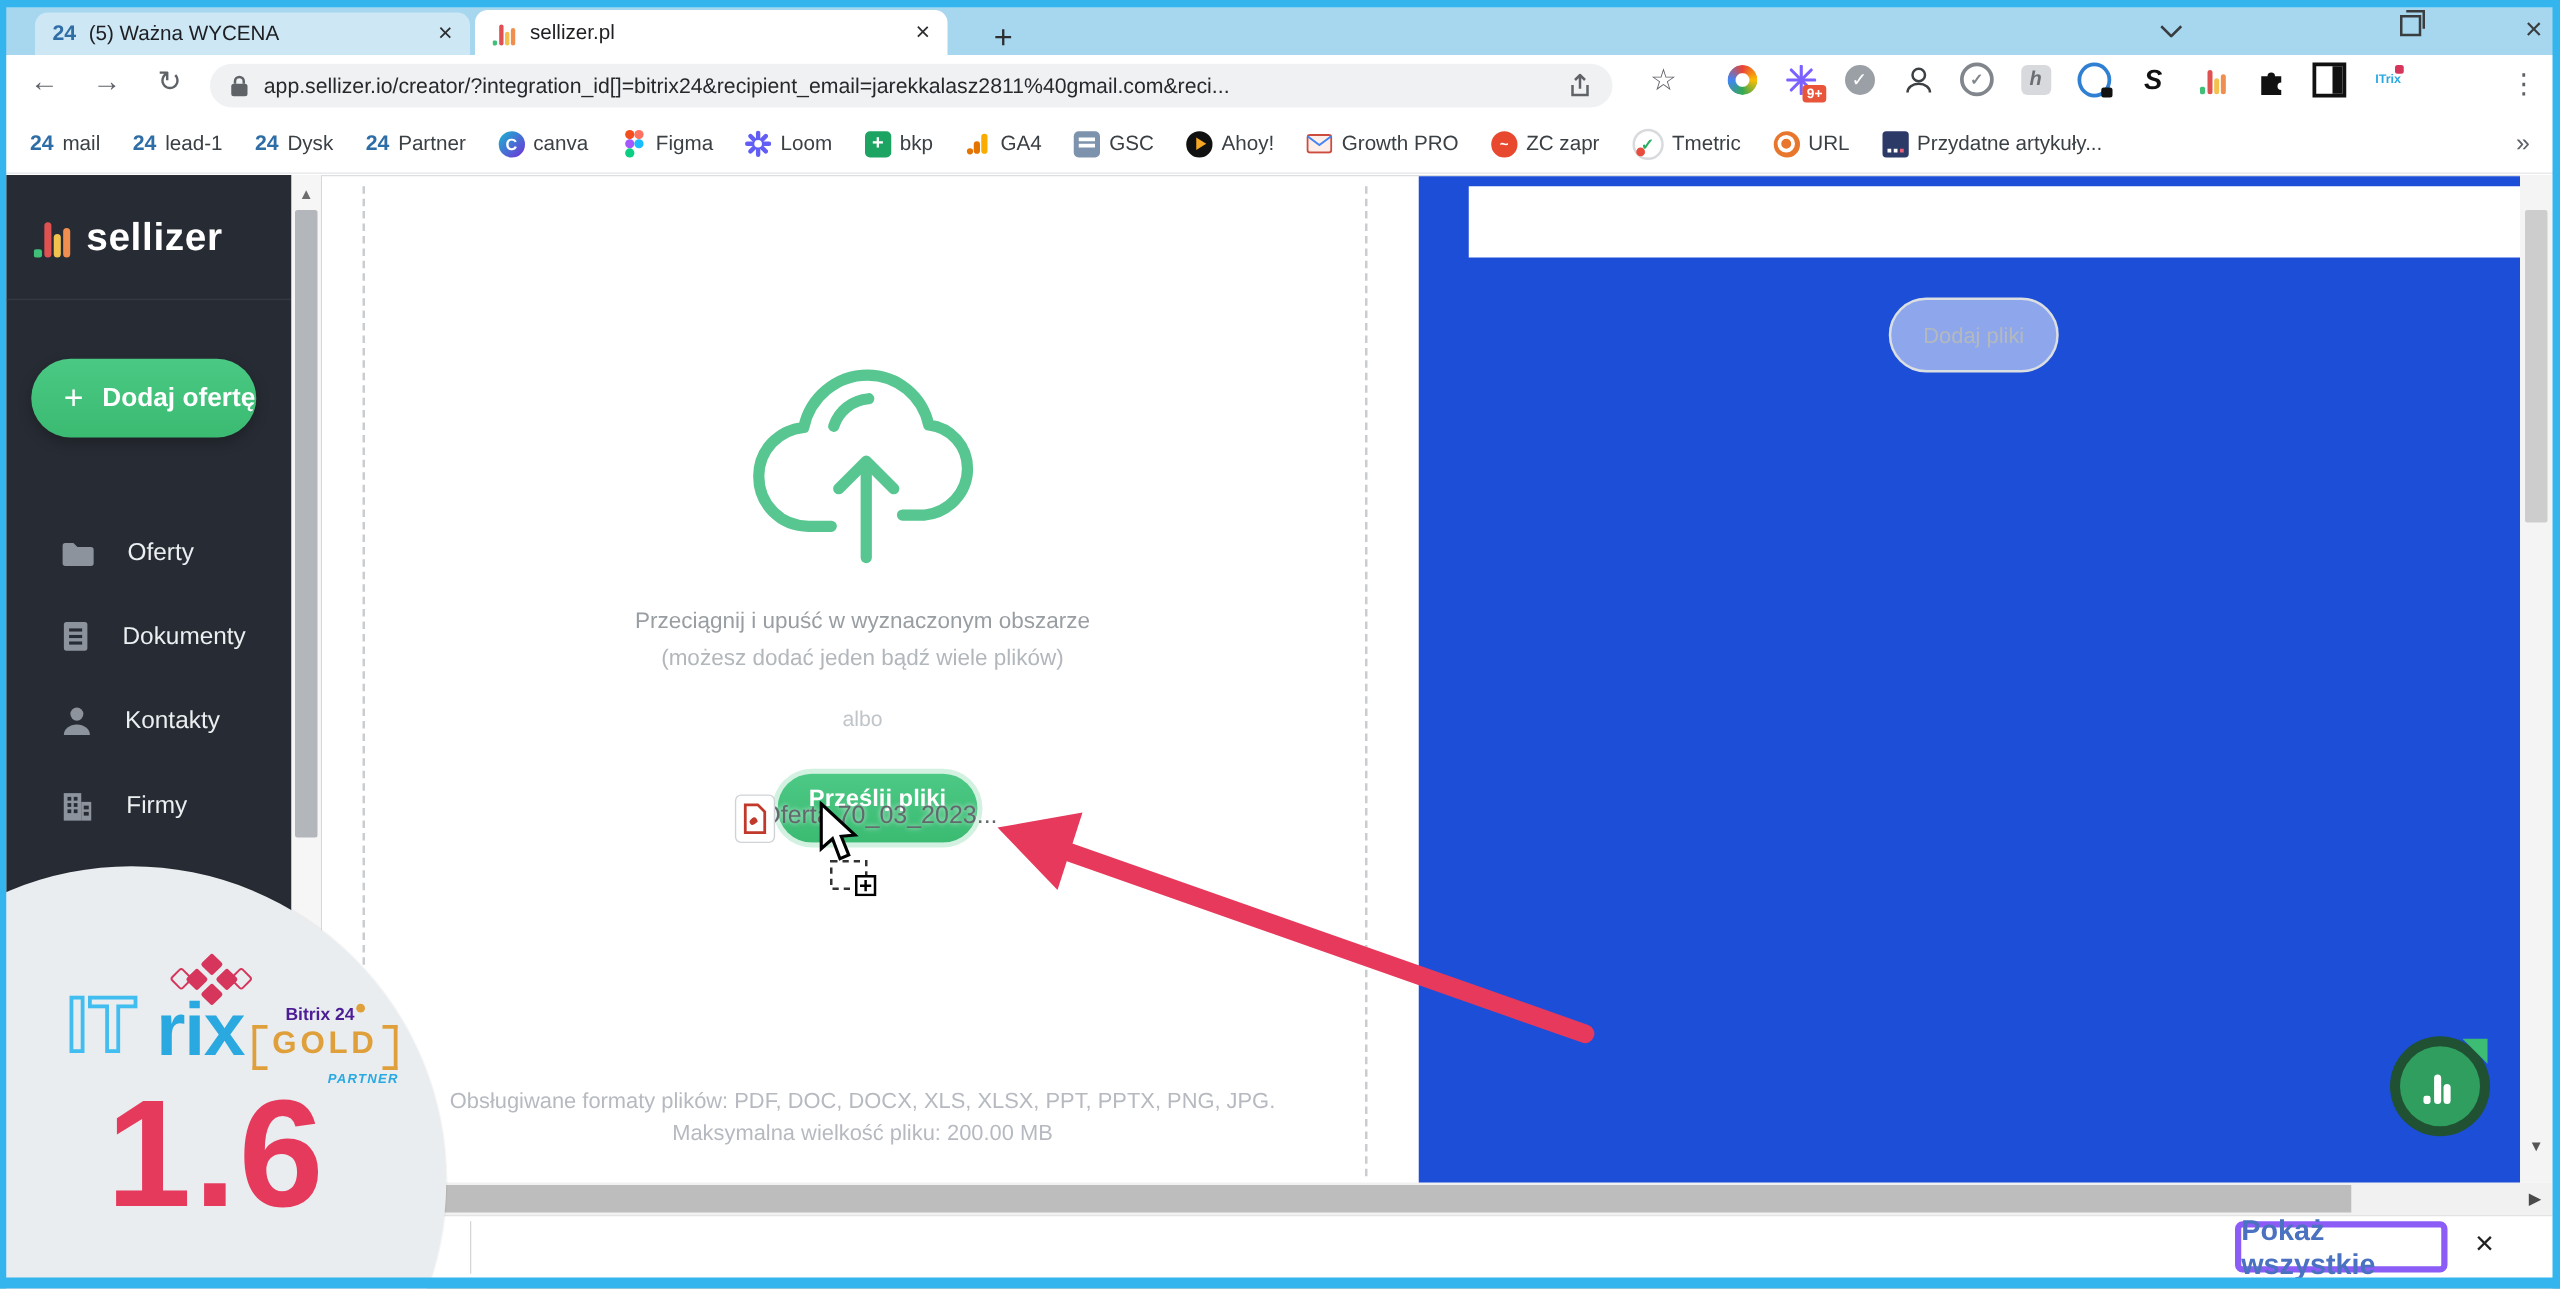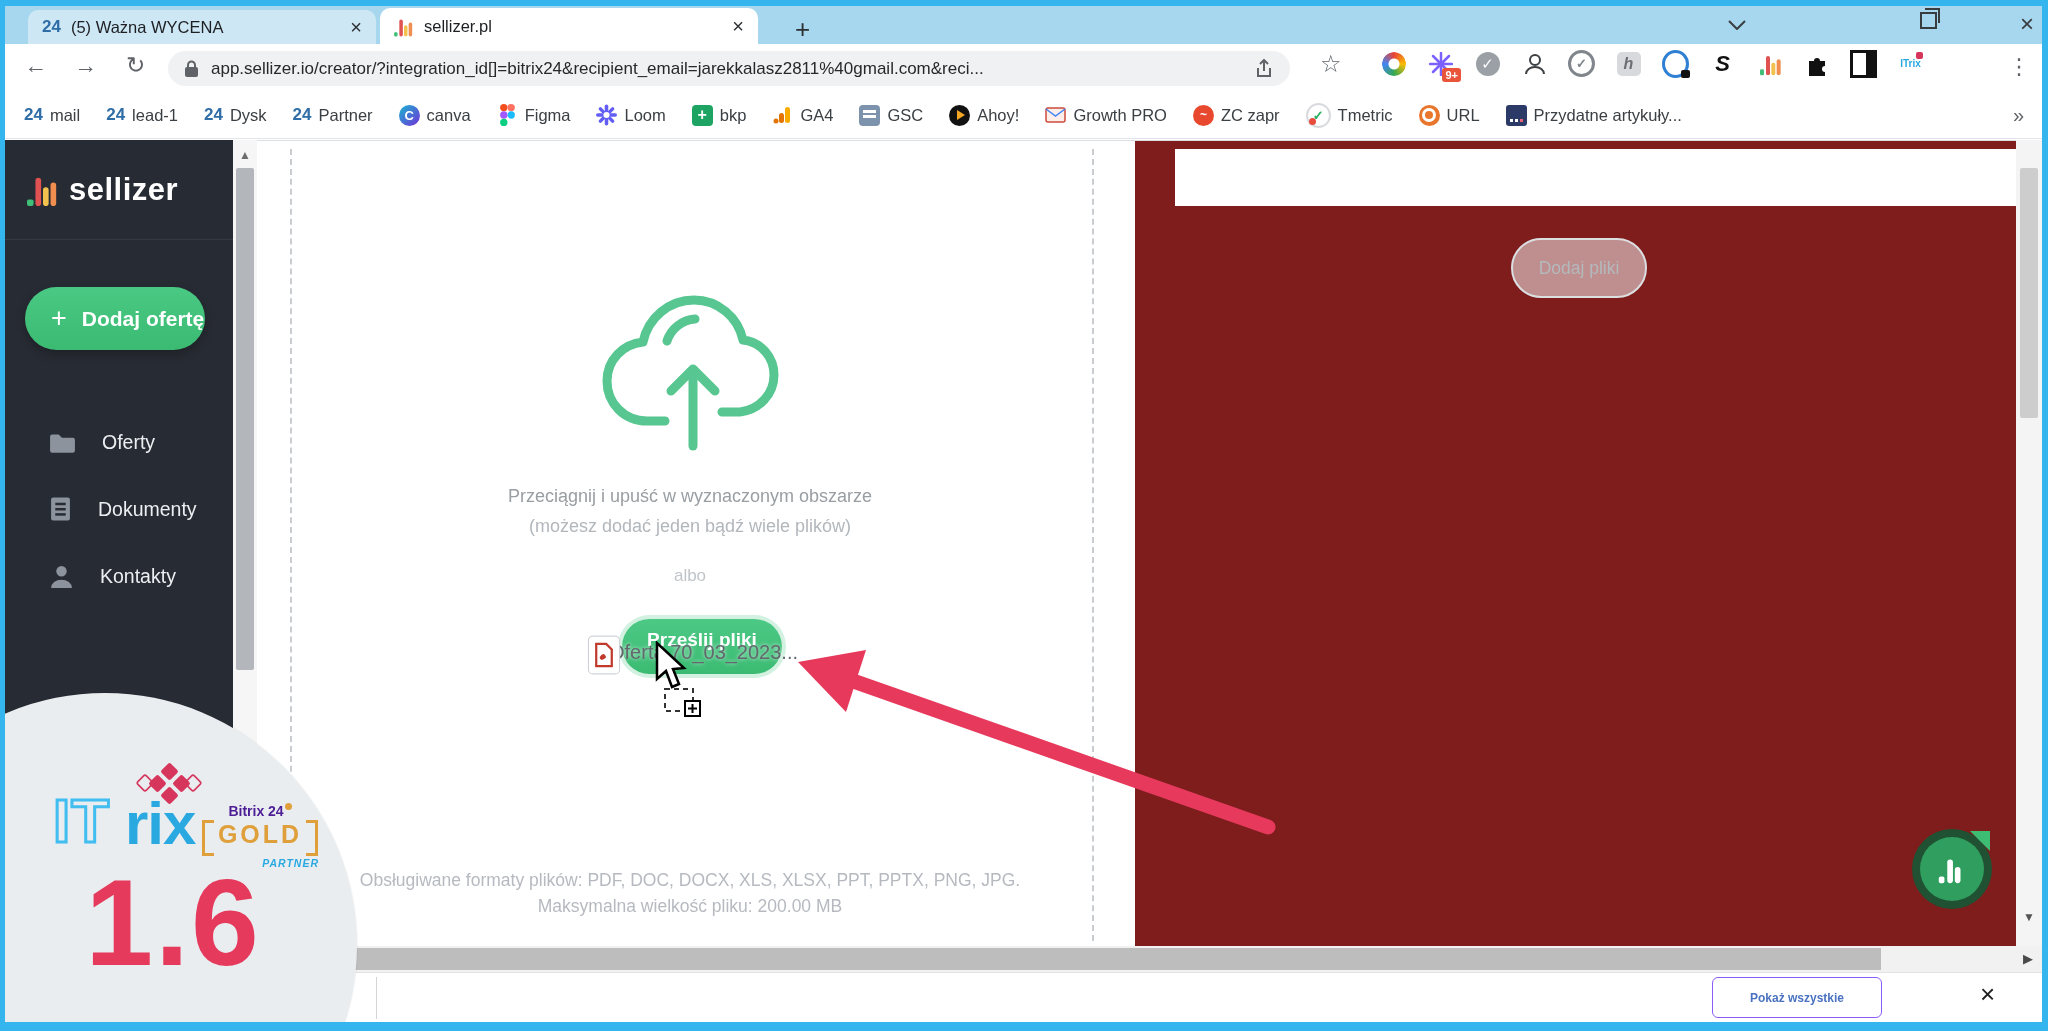--- a/index.html
+++ b/index.html
@@ -89,41 +89,41 @@
   .dash{position:absolute;top:8px;height:792px;width:0;border-left:2px dashed #c9cdd1;}
   .hint{position:absolute;width:700px;text-align:center;}
   .h1t{font-size:18px;color:#999ea3;}
   .h2t{font-size:18px;color:#b2b7bc;}
   .albo{font-size:17px;color:#c0c5ca;}
   .upload-btn{position:absolute;left:365px;top:478px;width:160px;height:55px;border-radius:28px;background:linear-gradient(180deg,#4cc985,#3bbb72);box-shadow:0 0 0 4px rgba(76,201,133,.25);display:flex;align-items:flex-start;justify-content:center;}
   .upload-btn span{color:#fff;font-size:19px;font-weight:700;margin-top:10px;}
   .ghost-name{position:absolute;left:352px;top:500px;width:420px;font-size:20px;color:#63686e;text-shadow:0 0 4px rgba(255,255,255,.8);}
   .formats{position:absolute;left:83px;top:726px;width:700px;text-align:center;font-size:17.5px;color:#b6bac0;line-height:1.5;}
 
-  .right-panel{position:absolute;left:878px;top:0;width:881px;height:806px;background:#7f1d1d;}
+  .right-panel{position:absolute;left:878px;top:0;width:881px;height:806px;background:#1d4ed8;}
   .rp-white{position:absolute;left:40px;top:8px;width:841px;height:57px;background:#fff;}
   .addfiles{position:absolute;left:376px;top:97px;width:136px;height:60px;border:2px solid #dcdfe1;border-radius:31px;background:rgba(255,255,255,.5);display:flex;align-items:center;justify-content:center;font-size:17.5px;color:#b4b9bd;box-sizing:border-box;}
   .chat{position:absolute;left:777px;top:688px;width:80px;height:80px;}
   .chat .ring{position:absolute;left:0;top:0;width:80px;height:80px;border-radius:50%;background:#1f5132;}
   .chat .flap{position:absolute;right:2px;top:2px;width:0;height:0;border-top:20px solid #3dbd74;border-left:20px solid transparent;}
   .chat .bubble{position:absolute;left:8px;top:8px;width:64px;height:64px;border-radius:50%;background:#2f9e5f;display:flex;align-items:center;justify-content:center;}
 
   .v-scroll{left:2016px;top:140px;width:26px;height:806px;background:#f4f4f4;}
   .vs-thumb{position:absolute;left:4px;top:28px;width:18px;height:250px;background:#cdcdcd;border-radius:2px;}
   .vs-arrow{position:absolute;left:0;width:26px;text-align:center;color:#555;font-size:12px;z-index:60;}
 
   .h-scroll{left:5px;top:946px;width:2037px;height:26px;background:#f1f1f1;z-index:10;}
   .hs-thumb{position:absolute;left:24px;top:2px;width:1852px;height:22px;background:#bdbdbd;}
   .hs-arrow{position:absolute;top:5px;color:#4a4a4a;font-size:13px;z-index:60;}
 
   
   .dlbar{left:5px;top:972px;width:2037px;height:50px;background:#fff;border-top:1px solid #e3e3e3;z-index:10;}
   .dl-divider{position:absolute;left:371px;top:4px;width:1px;height:42px;background:#d5d5d5;}
   .dl-caret{position:absolute;left:312px;top:14px;z-index:60;}
-  .showall{position:absolute;left:1707px;top:4px;width:170px;height:41px;border:1px solid #8b5cf6;border-radius:6px;display:flex;align-items:center;justify-content:center;font-size:12px;font-weight:700;color:#4a72c0;box-sizing:border-box;background:#fff;}
+  .showall{position:absolute;left:1783px;top:4px;width:170px;height:41px;border:5px solid #8b5cf6;border-radius:6px;display:flex;align-items:center;justify-content:center;font-size:23px;font-weight:700;color:#4a72c0;box-sizing:border-box;background:#fff;}
   .dl-close{position:absolute;left:1975px;top:6px;font-size:26px;color:#222;}
   .pdfchip{z-index:60;}
 
   
   .webcam{left:-147px;top:693px;width:504px;height:504px;border-radius:50%;background:#e9edf0;z-index:50;box-shadow:0 0 0 1px rgba(0,0,0,.04);}
   .brand-it{position:absolute;left:200px;top:92px;font-size:62px;font-weight:800;color:#e9edf0;-webkit-text-stroke:3px #41bdf0;letter-spacing:1px;}
   .brand-rix{position:absolute;left:272px;top:96px;font-size:60px;font-weight:800;color:#2aa9e1;letter-spacing:-1px;}
   .puzzle{position:absolute;left:283px;top:68px;}
   .gold-badge{position:absolute;left:348px;top:110px;width:118px;text-align:center;}
   .gb-top{font-size:14px;font-weight:700;color:#4c1d95;white-space:nowrap;}
@@ -374,20 +374,37 @@
           <rect x="6" y="16" width="10" height="2.4" fill="#272b33"></rect>
         </svg>
       <span class="sb-label">Dokumenty</span>
     </div>
     <div class="sb-item" style="top:412px;">
       <svg width="25" height="25" viewBox="0 0 24 24" fill="#8d939c">
           <circle cx="12" cy="7" r="5"></circle>
           <path d="M2 23 a10 8 0 0 1 20 0 z"></path>
         </svg>
       <span class="sb-label">Kontakty</span>
+    </div>
+    <div class="sb-item" style="top:480px;">
+      <svg width="26" height="25" viewBox="0 0 26 24">
+          <rect x="2" y="2" width="14" height="22" fill="#8d939c"></rect>
+          <rect x="16" y="9" width="8" height="15" fill="#8d939c"></rect>
+          <g fill="#272b33">
+            <rect x="5" y="5" width="3" height="3"></rect>
+            <rect x="10" y="5" width="3" height="3"></rect>
+            <rect x="5" y="10" width="3" height="3"></rect>
+            <rect x="10" y="10" width="3" height="3"></rect>
+            <rect x="5" y="15" width="3" height="3"></rect>
+            <rect x="10" y="15" width="3" height="3"></rect>
+            <rect x="18" y="12" width="4" height="3"></rect>
+            <rect x="18" y="17" width="4" height="3"></rect>
+          </g>
+        </svg>
+      <span class="sb-label">Firmy</span>
     </div>
     <div class="sb-item" style="top:548px;">
       <svg width="27" height="24" viewBox="0 0 28 24" fill="#8d939c">
           <circle cx="9" cy="8" r="5"></circle>
           <circle cx="20" cy="9" r="4"></circle>
           <path d="M1 23 a8 7 0 0 1 16 0 z"></path>
           <path d="M15 23 a7 6 0 0 1 12 0 z"></path>
         </svg>
       <span class="sb-label">O</span>
     </div>

